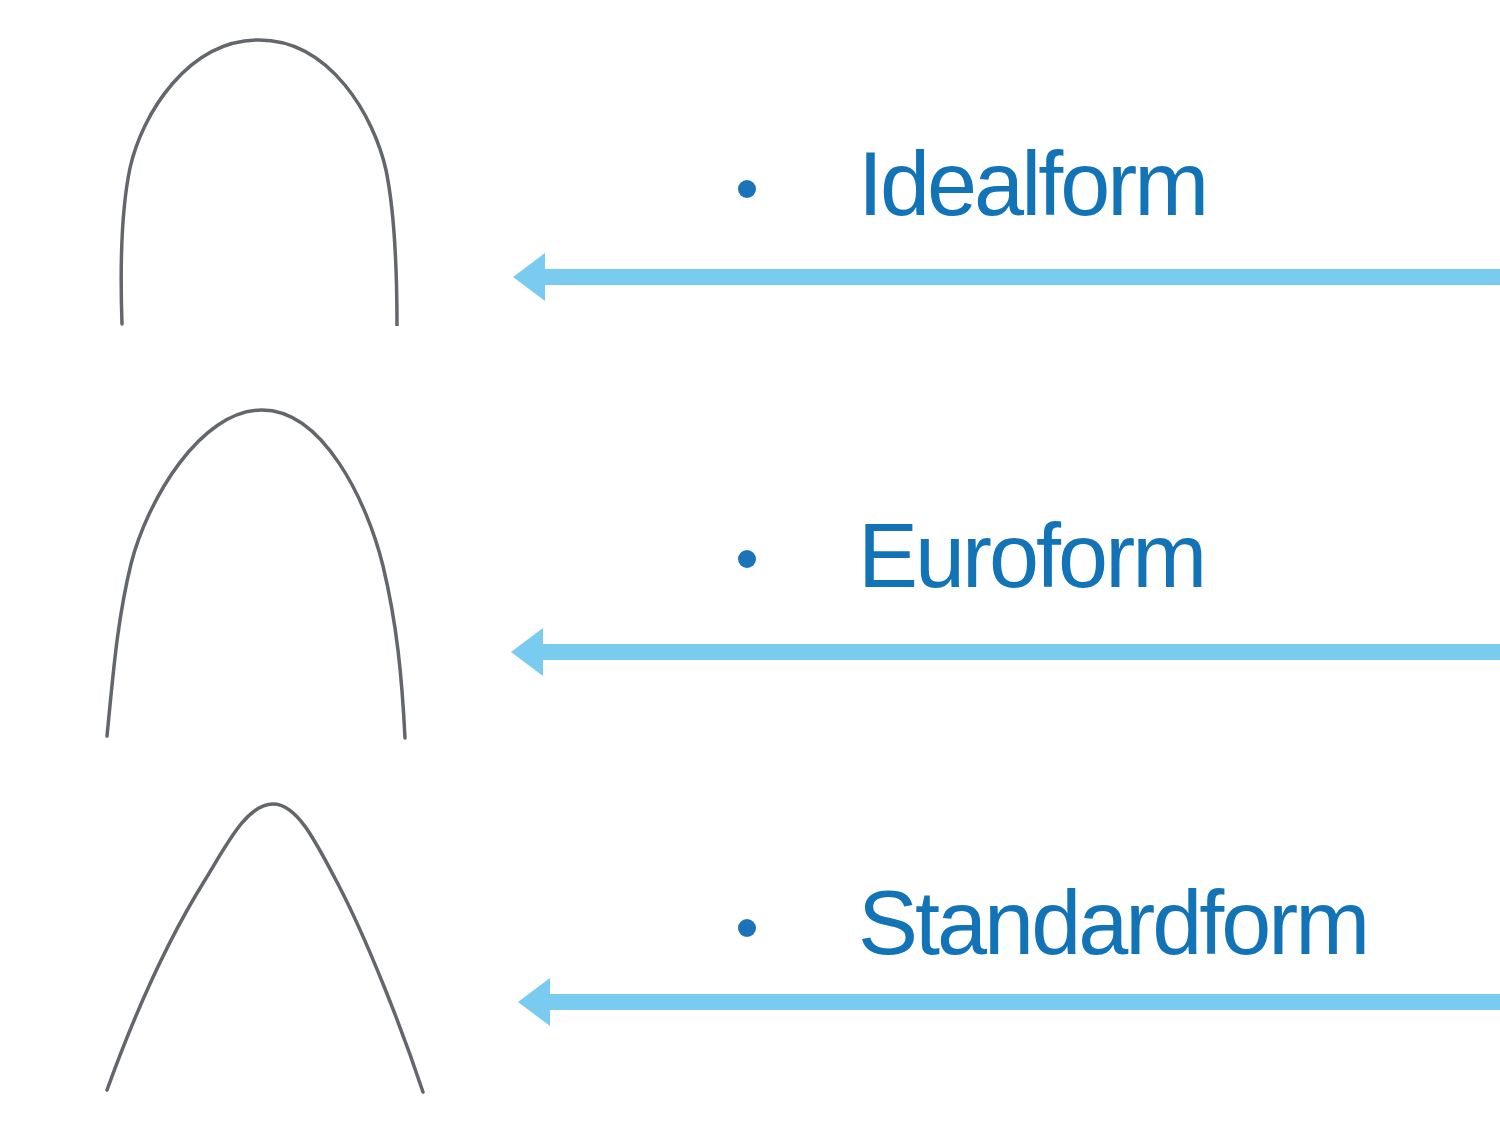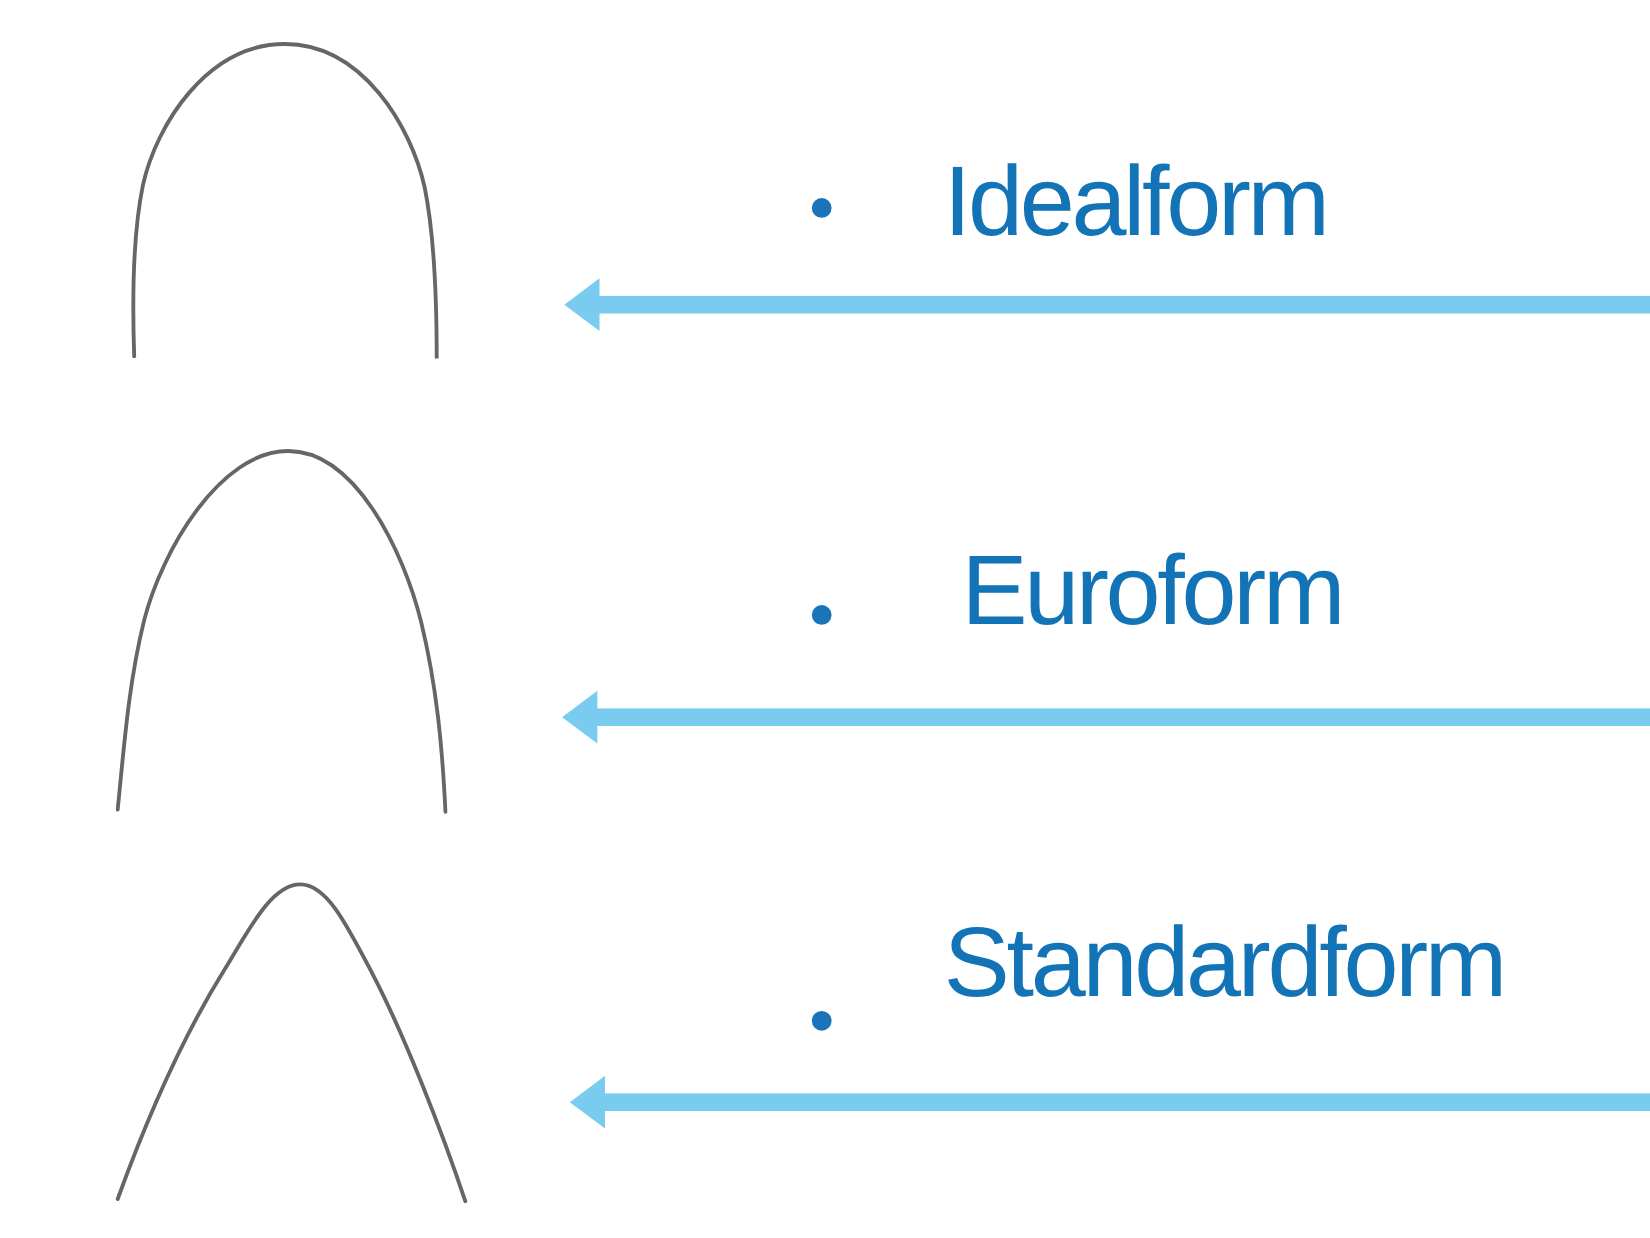--- a/index.html
+++ b/index.html
@@ -70,31 +70,31 @@
   <div class="label-text" style="left:858px;top:139px;">Idealform</div>
 
   <div class="arrow" style="left:513px;top:251px;width:987px;height:52px;">
     <svg viewBox="0 0 987 52" preserveAspectRatio="none">
       <polygon points="0,26 32,2 32,50"></polygon>
       <rect x="30" y="18" width="957" height="16"></rect>
     </svg>
   </div>
 
   <span class="bullet" style="left:738px;top:550px;"></span>
-  <div class="label-text" style="left:858px;top:492px;margin-left:16px;">Euroform</div>
+  <div class="label-text" style="left:858px;top:511px;">Euroform</div>
 
   <div class="arrow" style="left:511px;top:626px;width:989px;height:52px;">
     <svg viewBox="0 0 989 52" preserveAspectRatio="none">
       <polygon points="0,26 32,2 32,50"></polygon>
       <rect x="30" y="18" width="959" height="16"></rect>
     </svg>
   </div>
 
   <span class="bullet" style="left:738px;top:919px;"></span>
-  <div class="label-text" style="left:858px;top:830px;">Standardform</div>
+  <div class="label-text" style="left:858px;top:878px;">Standardform</div>
 
   <div class="arrow" style="left:518px;top:976px;width:982px;height:52px;">
     <svg viewBox="0 0 982 52" preserveAspectRatio="none">
       <polygon points="0,26 32,2 32,50"></polygon>
       <rect x="30" y="18" width="952" height="16"></rect>
     </svg>
   </div>
 
 </div>
 

